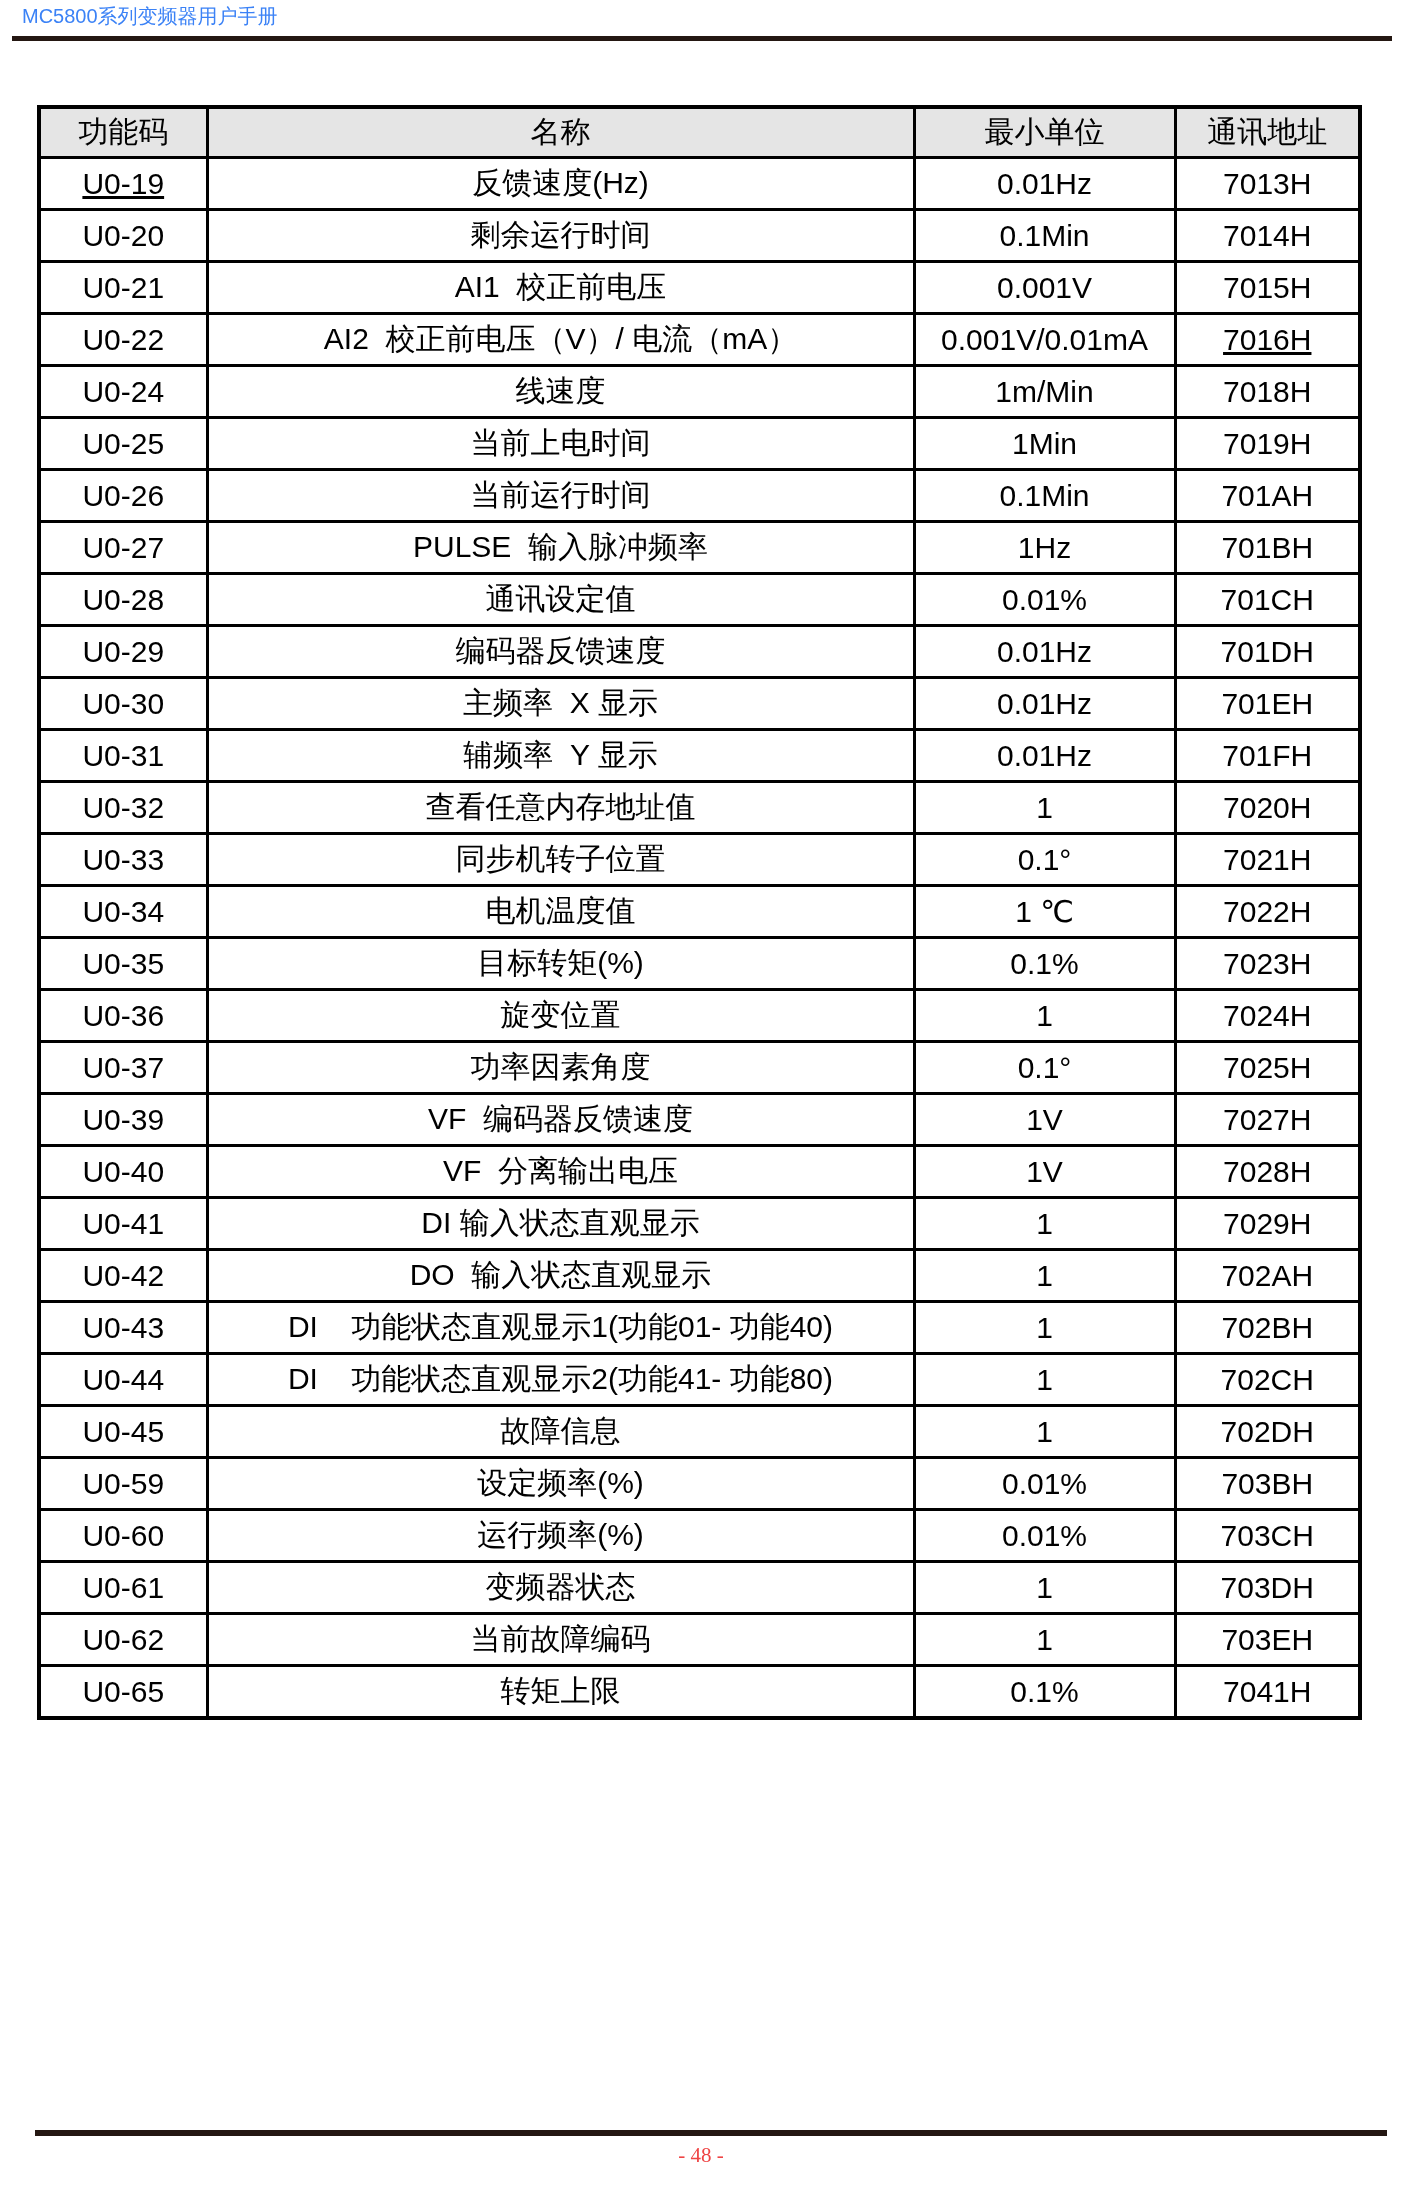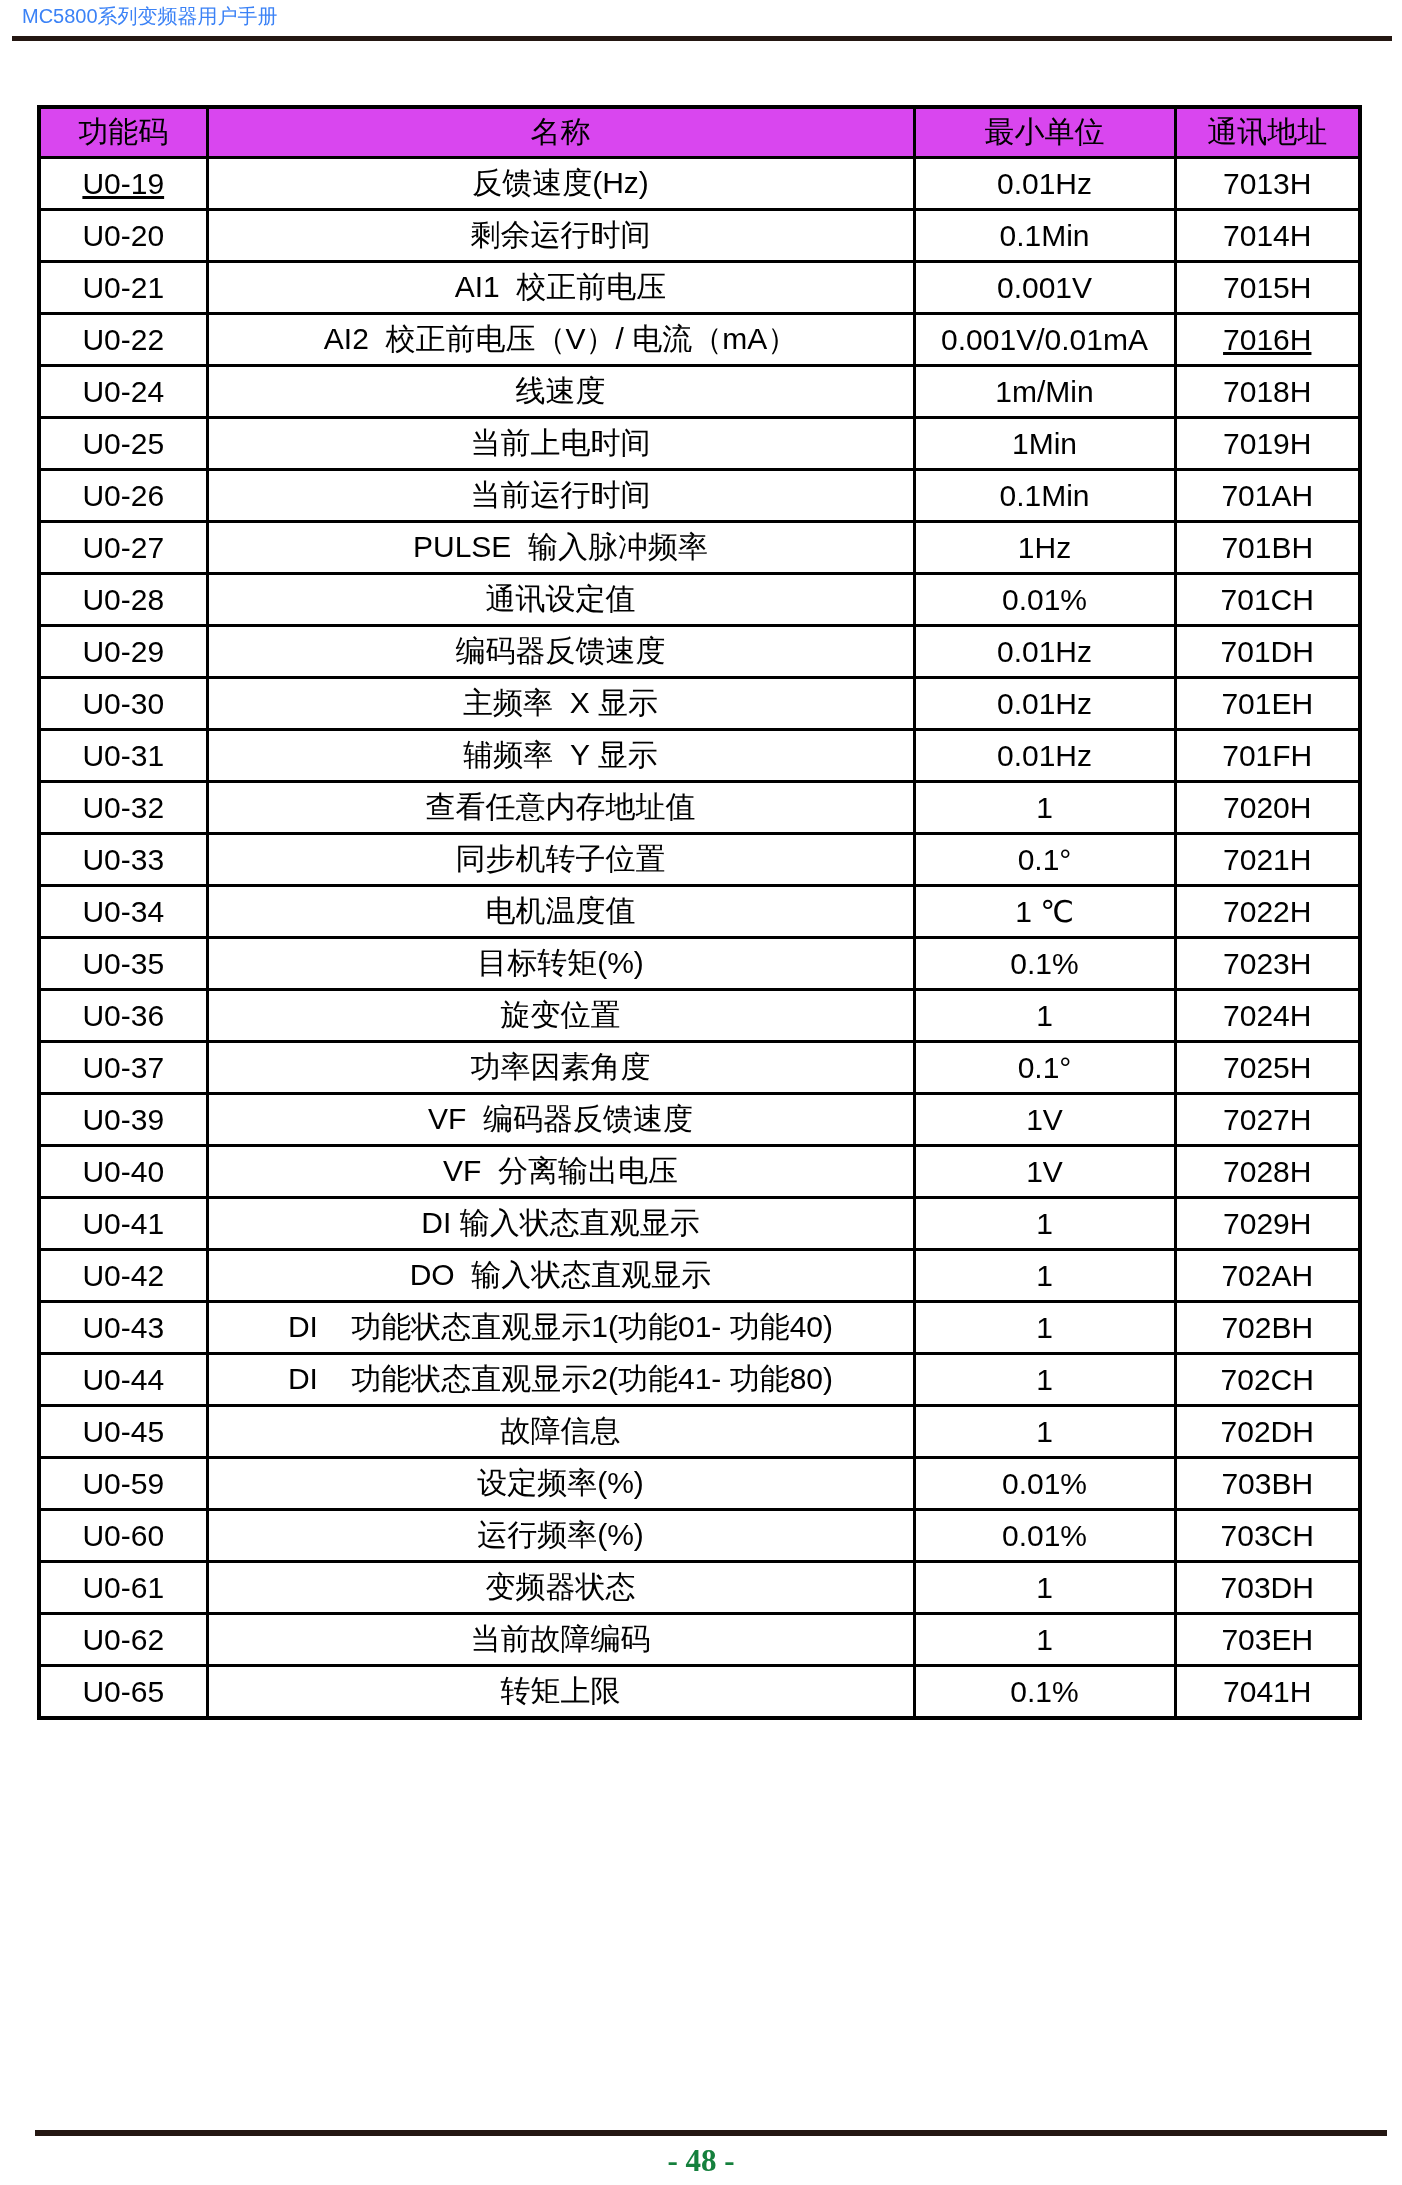--- a/index.html
+++ b/index.html
@@ -37,40 +37,39 @@
     border:3px solid #000;
     text-align:center;
     vertical-align:middle;
     padding:0 4px;
     height:49px;
     font-weight:normal;
     white-space:pre-wrap;
     overflow:hidden;
   }
   table.func-table thead th{
-    background:#d946ef;
+    background:#e5e5e5;
     height:47px;
   }
   table.func-table{border:4px solid #000;}
   .b{font-weight:bold;text-decoration:underline;}
   .footer-rule{
     position:absolute;
     left:35px;top:2130px;
     width:1352px;height:6px;
     background:#241712;
   }
   .page-number{
     position:absolute;
     left:0;top:2143px;
     width:100%;
     text-align:center;
-    font-size:31px;
+    font-size:21px;
     font-family:"Liberation Serif","DejaVu Serif",serif;
-    color:#15803d;
-    font-weight:bold;
+    color:#ef4444;
   }
 </style>
 </head>
 <body>
 
 <div class="doc-title">MC5800系列变频器用户手册</div>
 
 <div class="header-rule"></div>
 
 <table class="func-table">

